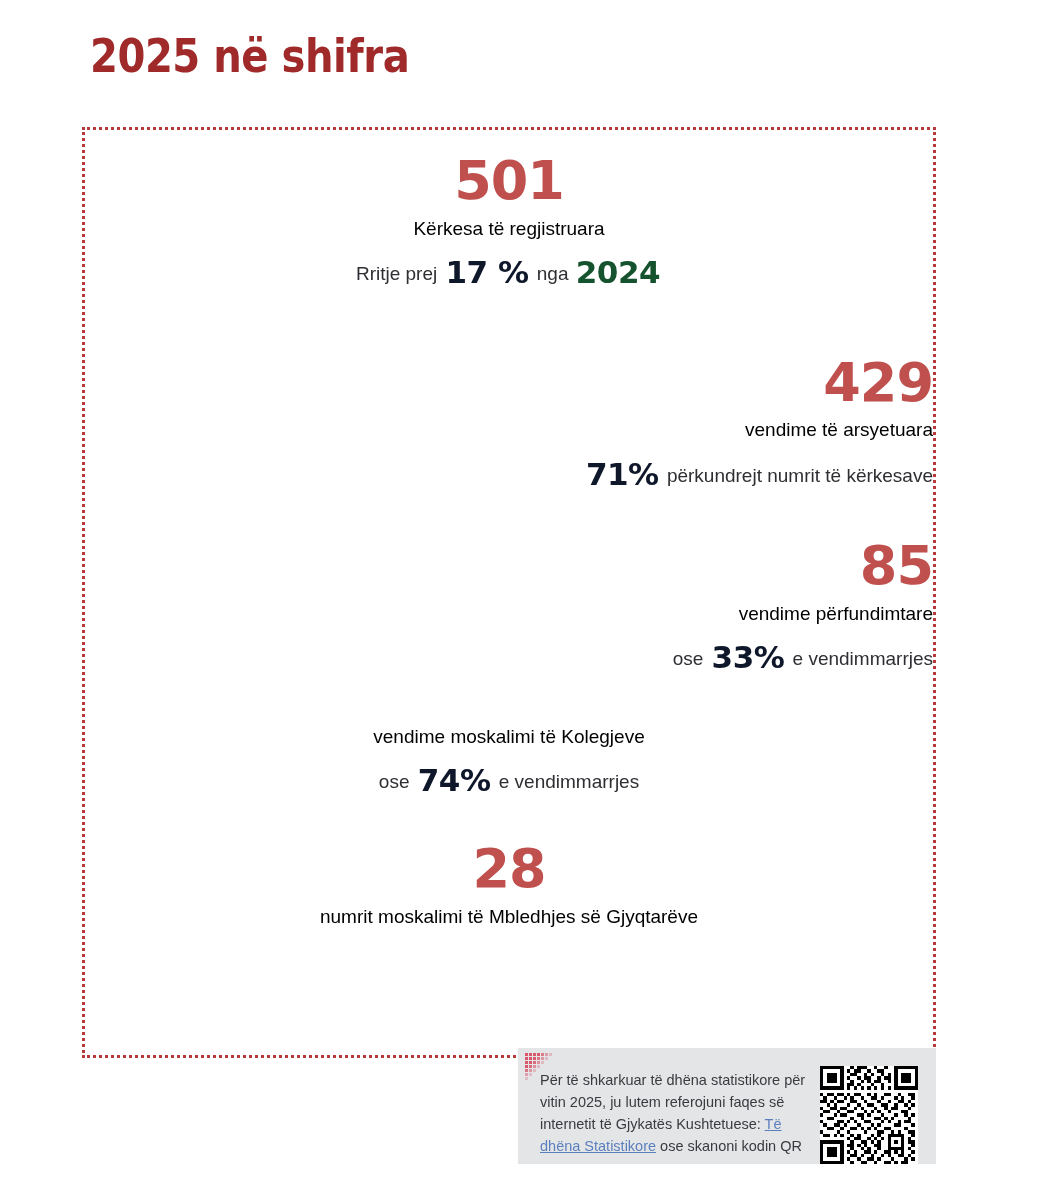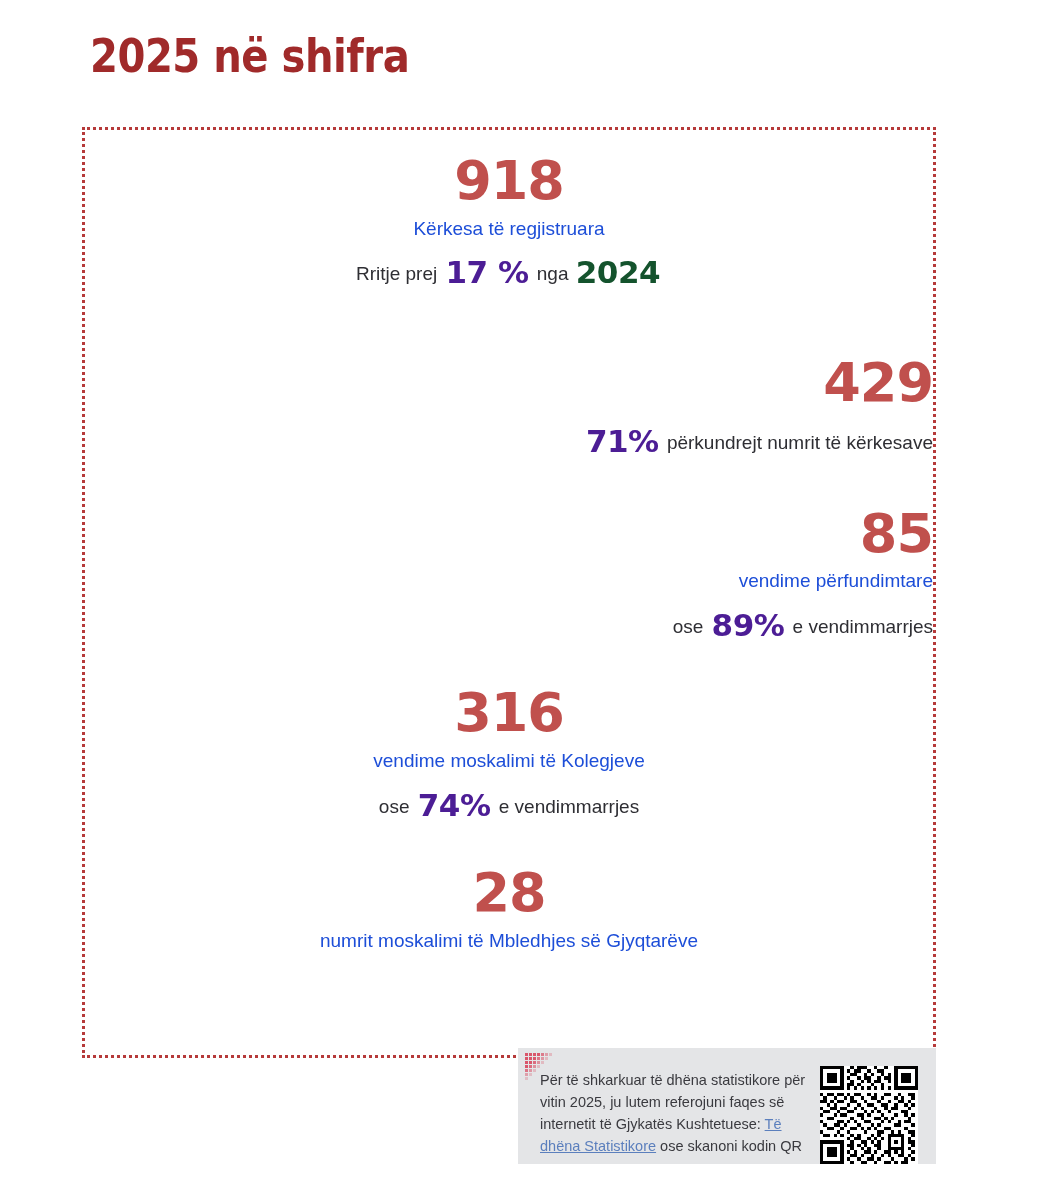--- a/index.html
+++ b/index.html
@@ -72,38 +72,38 @@
     font-size: 54px;
     font-weight: 900;
     letter-spacing: -1px;
     color: #c0504d;
     line-height: 1.05;
   }
 
   .stat-label {
     font-size: 19px;
     font-weight: 400;
-    color: #1d4ed8;
+    color: #000000;
     line-height: 1.45;
     margin-top: 5px;
   }
 
   .stat-sub {
     font-size: 19px;
     color: #2e2e33;
     margin-top: 9px;
     line-height: 1.4;
     display: block;
   }
 
   .pct {
     font-family: "DejaVu Sans", sans-serif;
     font-size: 31px;
     font-weight: 900;
-    color: #4c1d95;
+    color: #0f172a;
     letter-spacing: -0.5px;
     vertical-align: -3px;
     padding: 0 3px;
   }
 
   .year-accent {
     font-family: "DejaVu Sans", sans-serif;
     font-size: 31px;
     font-weight: 900;
     color: #14532d;
@@ -160,50 +160,50 @@
 </style>
 </head>
 <body>
 
 <div class="page-title">2025 në shifra</div>
 
 <div class="stats-frame">
   <div class="stats-list">
 
     <div class="stat-block b1">
-      <div class="stat-value">918</div>
+      <div class="stat-value">501</div>
       <div class="stat-label">Kërkesa të regjistruara</div>
       <div class="stat-sub">
         <span class="sub-word">Rritje prej</span>
         <span class="pct">17 %</span>
         <span class="sub-word">nga</span>
         <span class="year-accent">2024</span>
       </div>
     </div>
 
     <div class="stat-block b2">
       <div class="stat-value">429</div>
+      <div class="stat-label">vendime të arsyetuara</div>
       <div class="stat-sub">
         <span class="pct">71%</span>
         <span class="sub-word">përkundrejt numrit të kërkesave</span>
       </div>
     </div>
 
     <div class="stat-block b3">
       <div class="stat-value">85</div>
       <div class="stat-label">vendime përfundimtare</div>
       <div class="stat-sub">
         <span class="sub-word">ose</span>
-        <span class="pct">89%</span>
+        <span class="pct">33%</span>
         <span class="sub-word">e vendimmarrjes</span>
       </div>
     </div>
 
     <div class="stat-block b4">
-      <div class="stat-value">316</div>
       <div class="stat-label">vendime moskalimi të Kolegjeve</div>
       <div class="stat-sub">
         <span class="sub-word">ose</span>
         <span class="pct">74%</span>
         <span class="sub-word">e vendimmarrjes</span>
       </div>
     </div>
 
     <div class="stat-block b5">
       <div class="stat-value">28</div>

